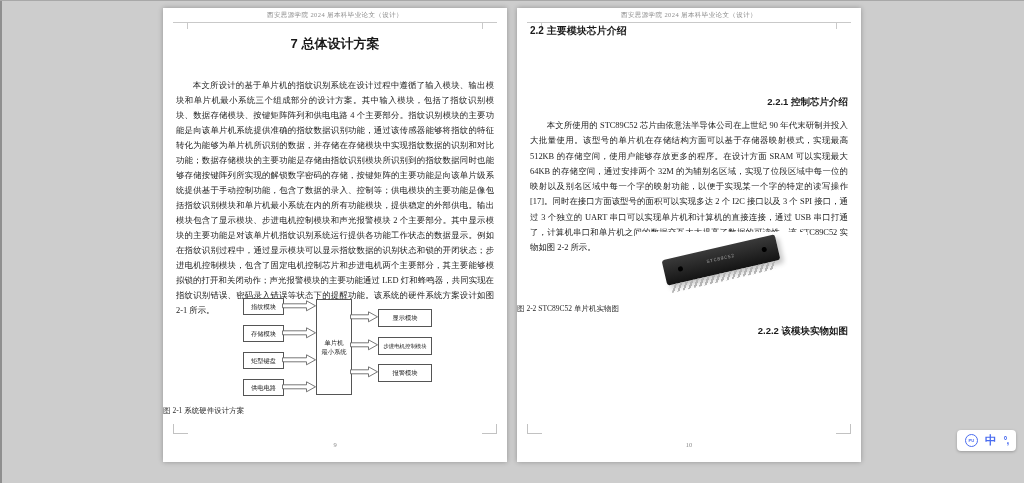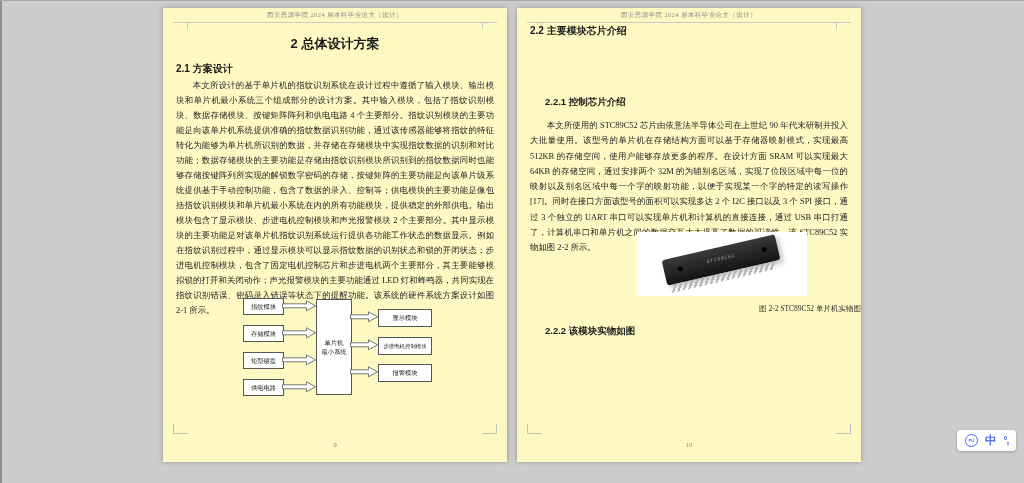--- a/index.html
+++ b/index.html
@@ -1,45 +1,45 @@
 <!DOCTYPE html>
 <html><head>
 <meta charset="utf-8">
 <style>
   html,body{margin:0;padding:0;background:#b9b9b9;}
   .stage{position:relative;width:1024px;height:483px;background:#cdcdcd;overflow:hidden;
          font-family:"Liberation Serif","DejaVu Serif",serif;}
   .stage-left-edge{position:absolute;left:0;top:0;width:2px;height:100%;background:#8f8f8f;}
   .stage-top-edge{position:absolute;left:0;top:0;width:100%;height:1px;background:#a8a8a8;}
 
-  .page{position:absolute;top:8px;width:344px;height:454px;background:#fef9c3;
+  .page{position:absolute;top:8px;width:344px;height:454px;background:#ffffff;
         box-shadow:0 0 5px rgba(0,0,0,.28);}
   .page-1{left:163px;} .page-2{left:517px;}
 
   .doc-header{position:absolute;top:3px;left:0;right:0;text-align:center;
               font-size:6.5px;color:#8d8d8d;letter-spacing:.4px;}
   .hdr-rule{position:absolute;top:14px;left:10px;right:10px;border-top:1px solid #c9c9c9;}
   .hdr-rule::before,.hdr-rule::after{content:"";position:absolute;top:-1px;width:1px;height:7px;background:#c9c9c9;}
   .hdr-rule::before{left:14px;} .hdr-rule::after{right:14px;}
 
   .corner{position:absolute;width:14px;height:9px;}
   .corner.bl{left:10px;bottom:28px;border-left:1px solid #c2c2c2;border-bottom:1px solid #c2c2c2;}
   .corner.br{right:10px;bottom:28px;border-right:1px solid #c2c2c2;border-bottom:1px solid #c2c2c2;}
 
   .doc-title{position:absolute;top:27px;left:0;right:0;text-align:center;
              font-size:13px;font-weight:bold;color:#1a1a1a;
              font-family:"Liberation Sans","DejaVu Sans",sans-serif;}
   .h2{position:absolute;left:13px;right:13px;font-size:10px;font-weight:bold;color:#1a1a1a;
       font-family:"Liberation Sans","DejaVu Sans",sans-serif;}
-  .h3{position:absolute;left:28px;right:13px;font-size:9.5px;font-weight:bold;color:#1a1a1a;
-      font-family:"Liberation Sans","DejaVu Sans",sans-serif;}
+  .h3{position:absolute;left:14px;right:13px;font-size:9.5px;font-weight:bold;color:#1a1a1a;
+      font-family:"Liberation Sans","DejaVu Sans",sans-serif;text-align:right;}
   .para{position:absolute;left:13px;right:13px;font-size:8.4px;color:#222;
         text-align:justify;text-indent:2em;}
   .lh-a{line-height:15px;} .lh-b{line-height:15.3px;}
-  .caption{position:absolute;left:0;right:0;text-align:right;font-size:7.5px;color:#2a2a2a;}
+  .caption{position:absolute;left:0;right:0;text-align:left;font-size:7.5px;color:#2a2a2a;}
   .pageno{position:absolute;bottom:14px;left:0;right:0;text-align:center;font-size:6.5px;color:#8a8a8a;}
 
   
   .diagram{position:absolute;left:60px;top:288px;width:212px;height:106px;}
   .fbox{position:absolute;border:1px solid #555;background:#fff;color:#222;
         display:flex;align-items:center;justify-content:center;text-align:center;
         font-size:6.3px;line-height:8px;}
   .fbox.lb{left:20px;width:39px;height:15px;}
   .fbox.cb{left:93px;top:3px;width:34px;height:94px;white-space:pre-line;font-size:6.3px;line-height:9px;}
   .fbox.rb{left:155px;width:52px;height:16px;}
@@ -71,23 +71,22 @@
 <body>
 
 <div class="stage">
   <div class="stage-left-edge"></div>
   <div class="stage-top-edge"></div>
 
   <div class="page page-1">
     <div class="doc-header">西安思源学院 2024 届本科毕业论文（设计）</div>
     <div class="hdr-rule"></div>
 
-    <div class="doc-title">2 总体设计方案</div>
+    <div class="doc-title">7 总体设计方案</div>
 
-    <div class="h2" style="top:54px">2.1 方案设计</div>
     <div class="para lh-a" style="top:70px">本文所设计的基于单片机的指纹识别系统在设计过程中遵循了输入模块、输出模块和单片机最小系统三个组成部分的设计方案。其中输入模块，包括了指纹识别模块、数据存储模块、按键矩阵阵列和供电电路 4 个主要部分。指纹识别模块的主要功能是向该单片机系统提供准确的指纹数据识别功能，通过该传感器能够将指纹的特征转化为能够为单片机所识别的数据，并存储在存储模块中实现指纹数据的识别和对比功能；数据存储模块的主要功能是存储由指纹识别模块所识别到的指纹数据同时也能够存储按键阵列所实现的解锁数字密码的存储，按键矩阵的主要功能是向该单片级系统提供基于手动控制功能，包含了数据的录入、控制等；供电模块的主要功能是像包括指纹识别模块和单片机最小系统在内的所有功能模块，提供稳定的外部供电。输出模块包含了显示模块、步进电机控制模块和声光报警模块 2 个主要部分。其中显示模块的主要功能是对该单片机指纹识别系统运行提供各功能工作状态的数据显示。例如在指纹识别过程中，通过显示模块可以显示指纹数据的识别状态和锁的开闭状态；步进电机控制模块，包含了固定电机控制芯片和步进电机两个主要部分，其主要能够模拟锁的打开和关闭动作；声光报警模块的主要功能通过 LED 灯和蜂鸣器，共同实现在指纹识别错误、密码录入错误等状态下的提醒功能。该系统的硬件系统方案设计如图 2-1 所示。</div>
 
     <div class="diagram">
       <div class="fbox lb" style="top:2px">指纹模块</div>
       <div class="fbox lb" style="top:29px">存储模块</div>
       <div class="fbox lb" style="top:56px">矩型键盘</div>
       <div class="fbox lb" style="top:83px">供电电路</div>
 
       <div class="fbox cb">单片机
 最小系统</div>
@@ -113,20 +112,21 @@
           <path d="M0.5,3.8 h18 v-3 l9,5 l-9,5 v-3 h-18 z" fill="#fff" stroke="#555" stroke-width="0.8"></path>
         </svg>
       <svg class="arrow" style="left:127px;top:43px" width="29" height="12">
           <path d="M0.5,3.8 h18 v-3 l9,5 l-9,5 v-3 h-18 z" fill="#fff" stroke="#555" stroke-width="0.8"></path>
         </svg>
       <svg class="arrow" style="left:127px;top:70px" width="29" height="12">
           <path d="M0.5,3.8 h18 v-3 l9,5 l-9,5 v-3 h-18 z" fill="#fff" stroke="#555" stroke-width="0.8"></path>
         </svg>
     </div>
 
+    <div class="caption" style="top:398px">图 2-1 系统硬件设计方案</div>
 
     <div class="corner bl"></div>
     <div class="corner br"></div>
     <div class="pageno">9</div>
   </div>
 
   <div class="page page-2">
     <div class="doc-header">西安思源学院 2024 届本科毕业论文（设计）</div>
     <div class="hdr-rule"></div>
 

